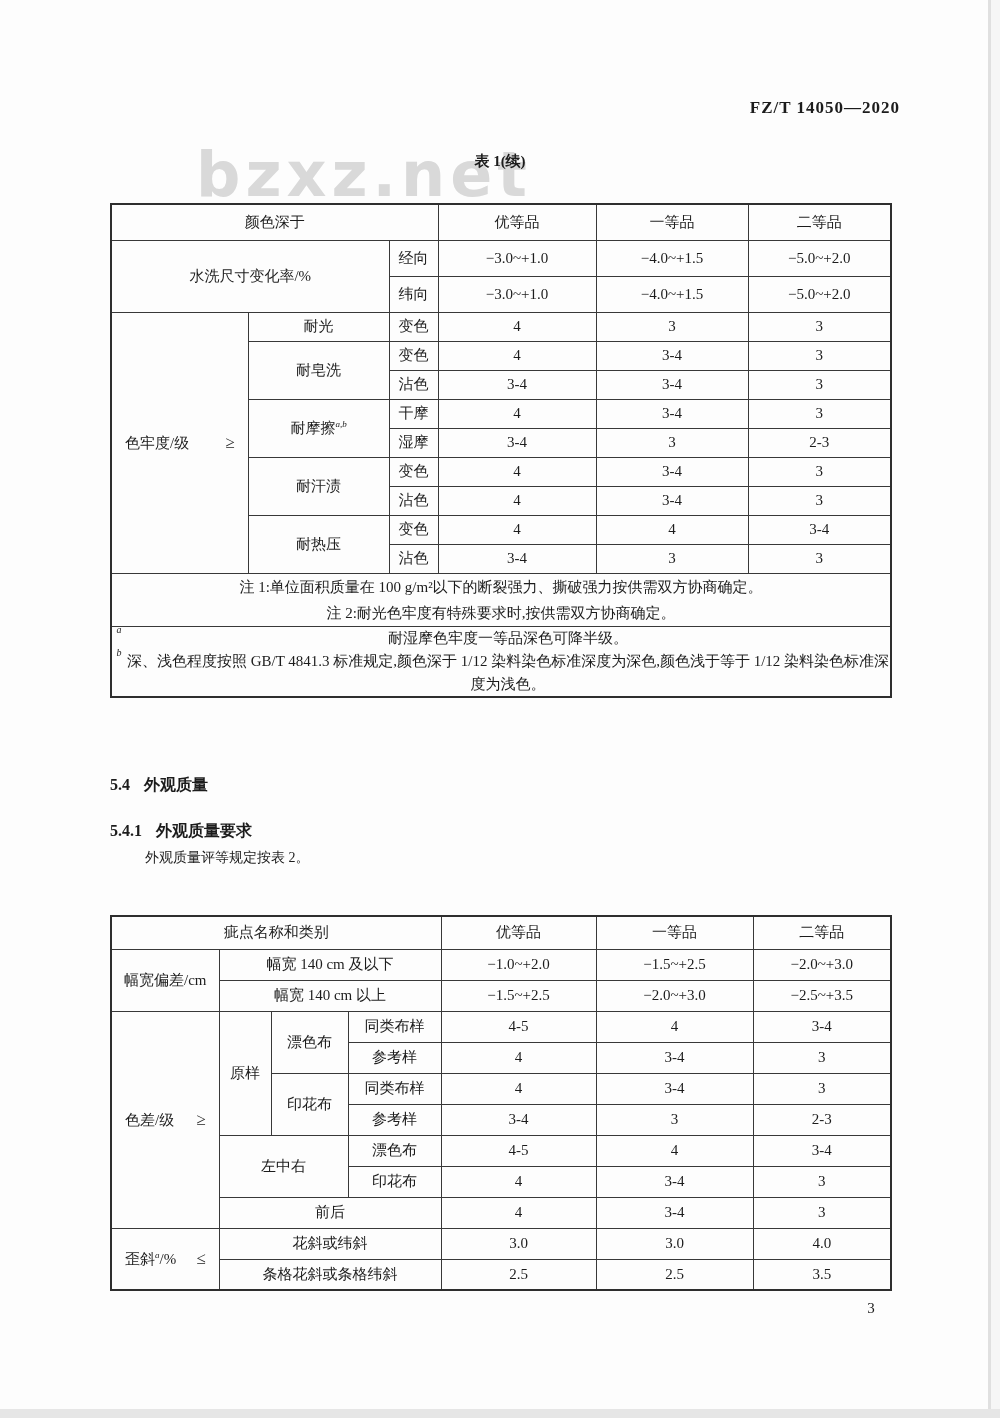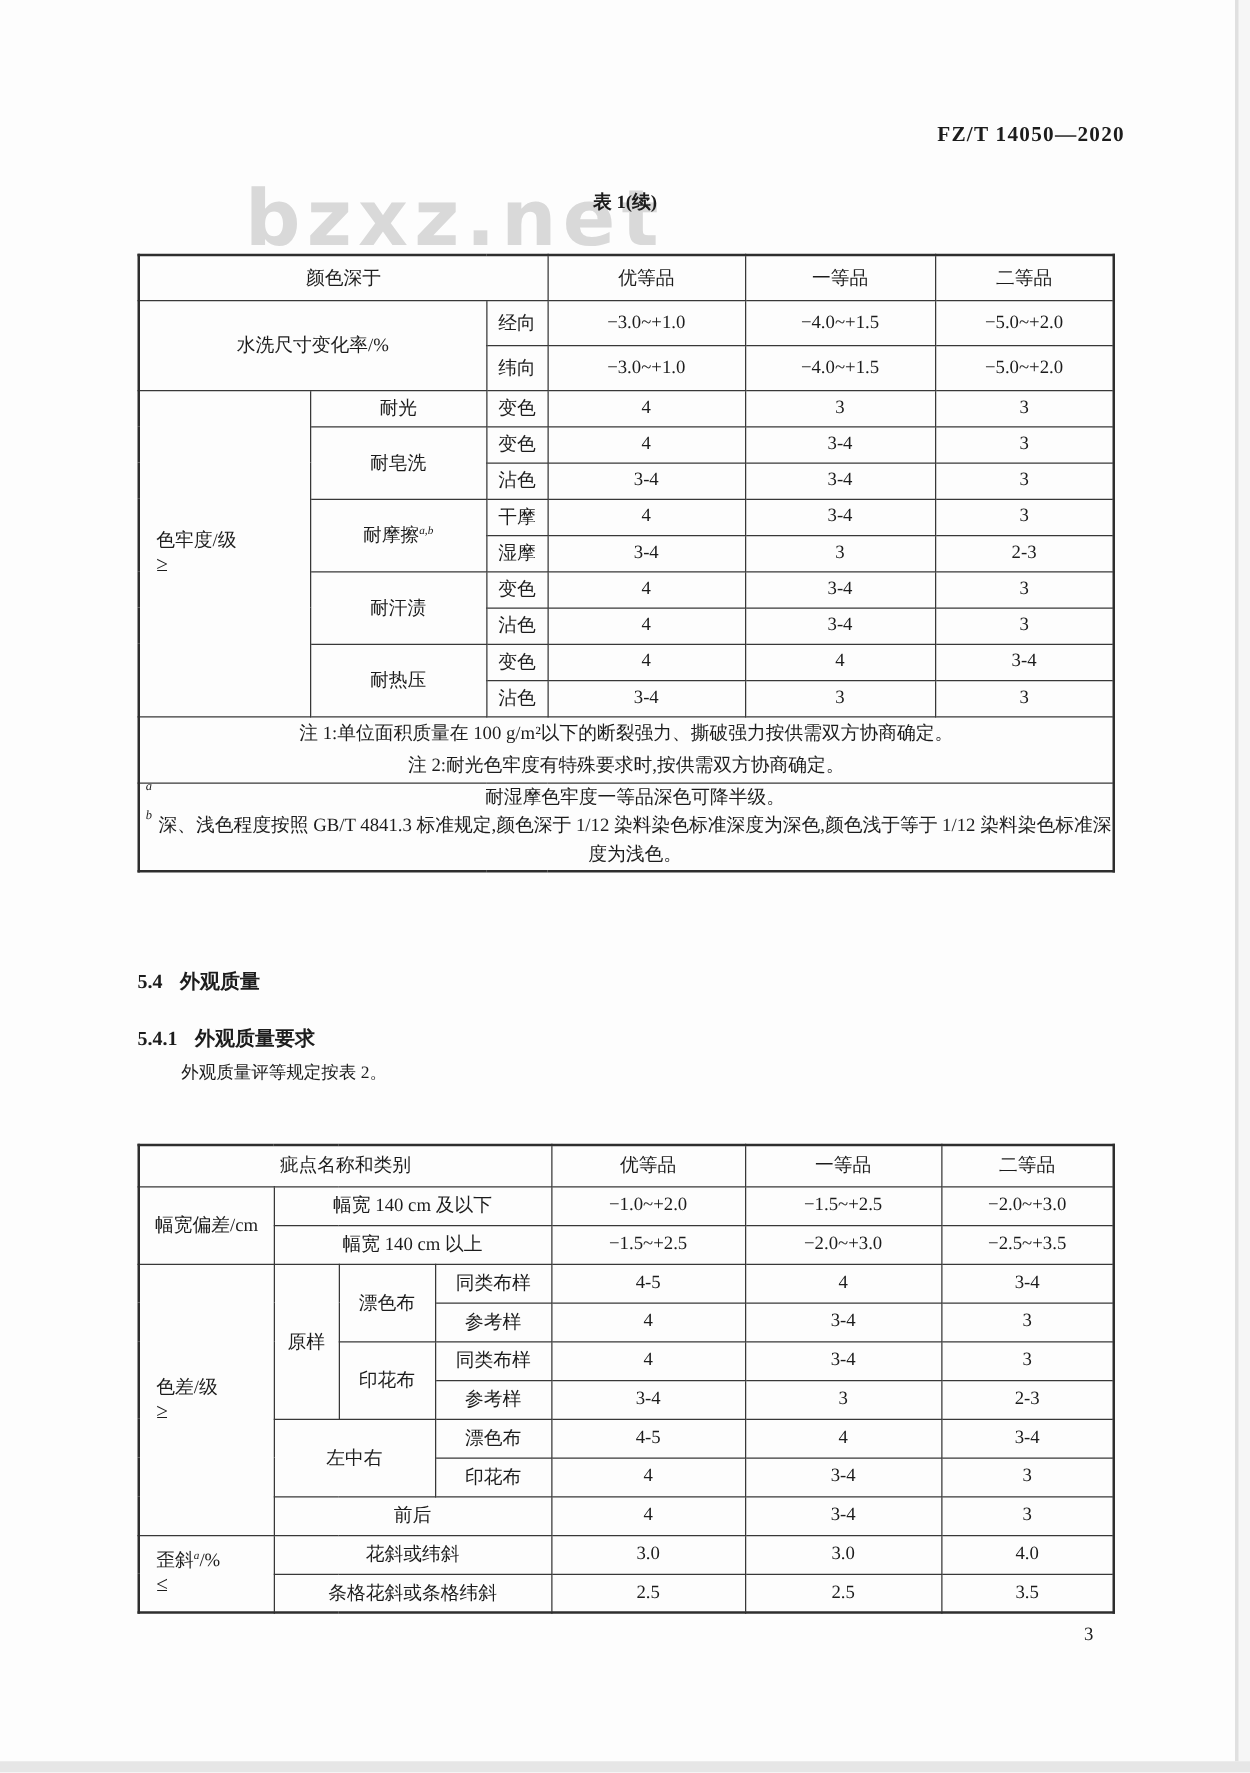--- a/index.html
+++ b/index.html
@@ -39,21 +39,21 @@
   .tbl2{top:915px;}
   table.std td{
     border:1.5px solid #383838;text-align:center;vertical-align:middle;
     font-size:15px;padding:0;overflow:hidden;
   }
   tr.h36{height:36px;}
   tr.h29{height:29px;}
   tr.h31{height:31px;}
   tr.h33{height:33px;}
   td.al{text-align:left;padding-left:10px;}
-  td.opcell .wrap{display:flex;justify-content:space-between;align-items:flex-start;padding:0 13px;flex-direction:column;}
+  td.opcell .wrap{display:flex;justify-content:space-between;align-items:flex-end;padding:0 13px;}
   td.opcell .op{font-size:17px;}
   sup{font-size:9px;line-height:0;font-style:italic;}
   td.notes{text-align:left;padding:7px 10px 7px 38px;}
   .note-line{line-height:26px;font-size:15px;}
   td.fns{text-align:left;padding:5px 14px 6px 24px;}
   .fn-line{display:flex;line-height:23px;font-size:15px;}
   .fn-marker{flex:0 0 14px;font-size:10px;padding-top:3px;}
   .fn-text{flex:1;}
   .section-heading{position:absolute;left:110px;font-size:16px;font-weight:700;margin-top:15px;}
   .s54{top:760px;}

